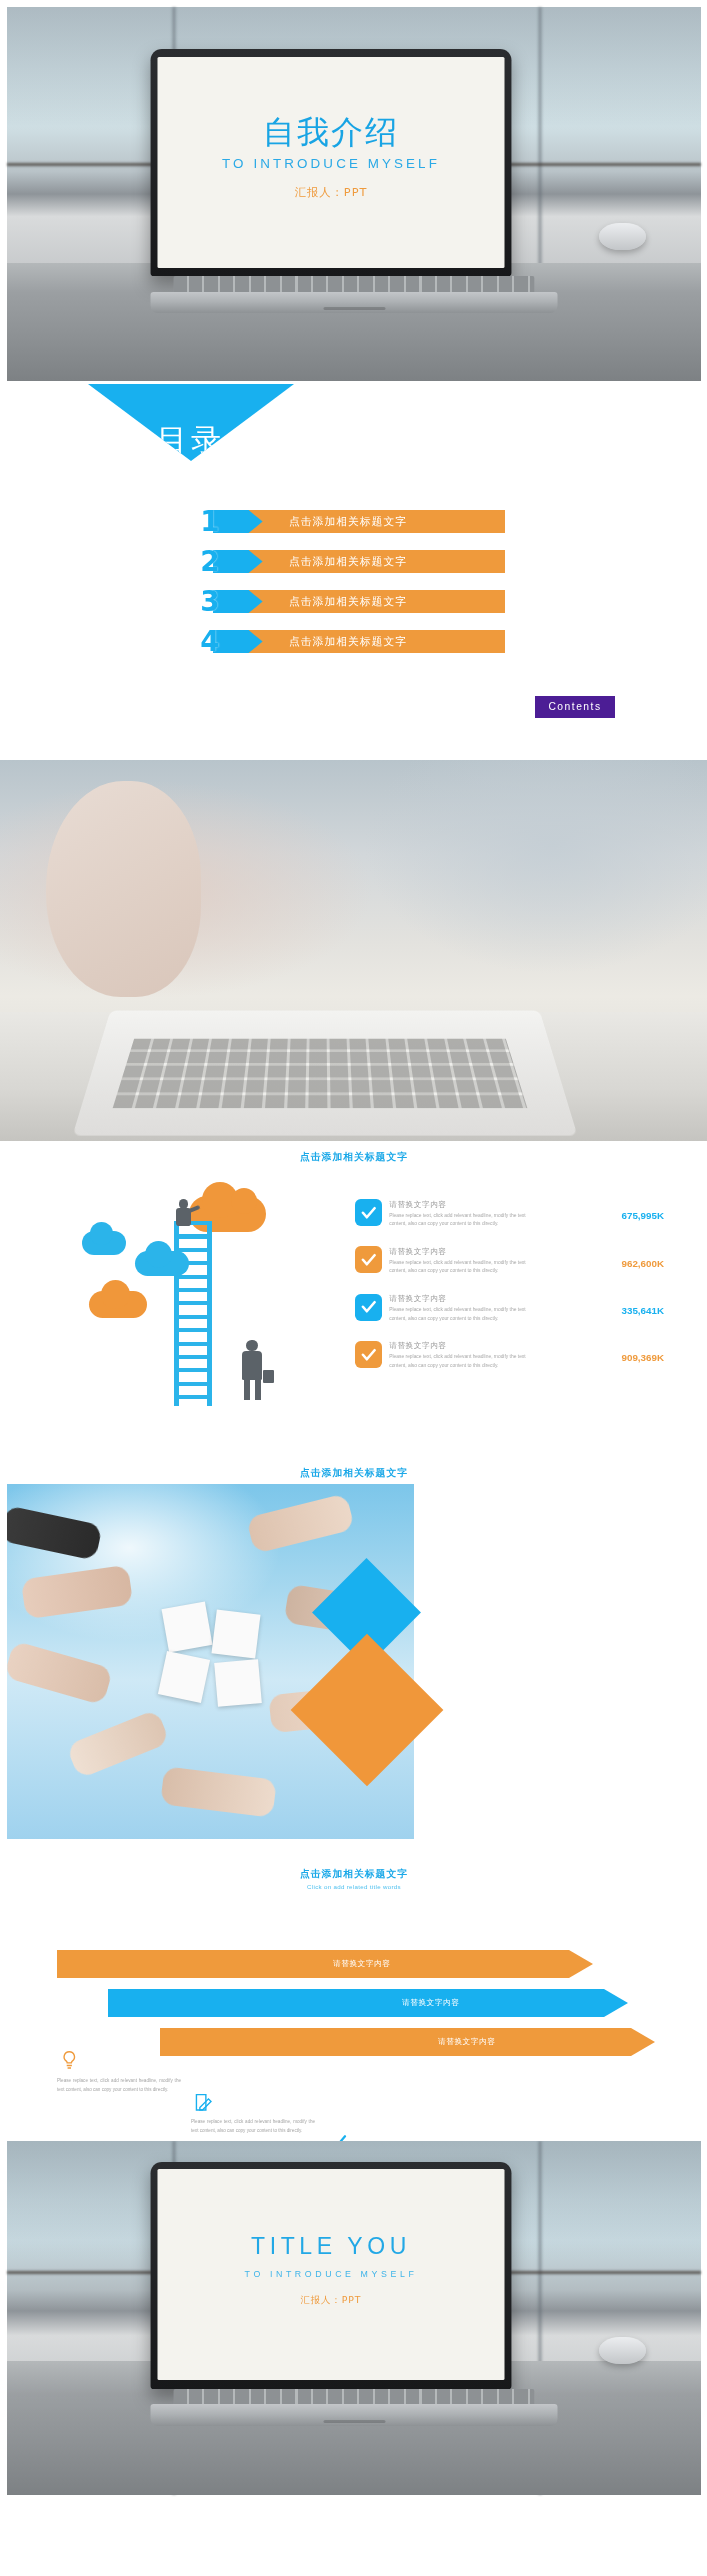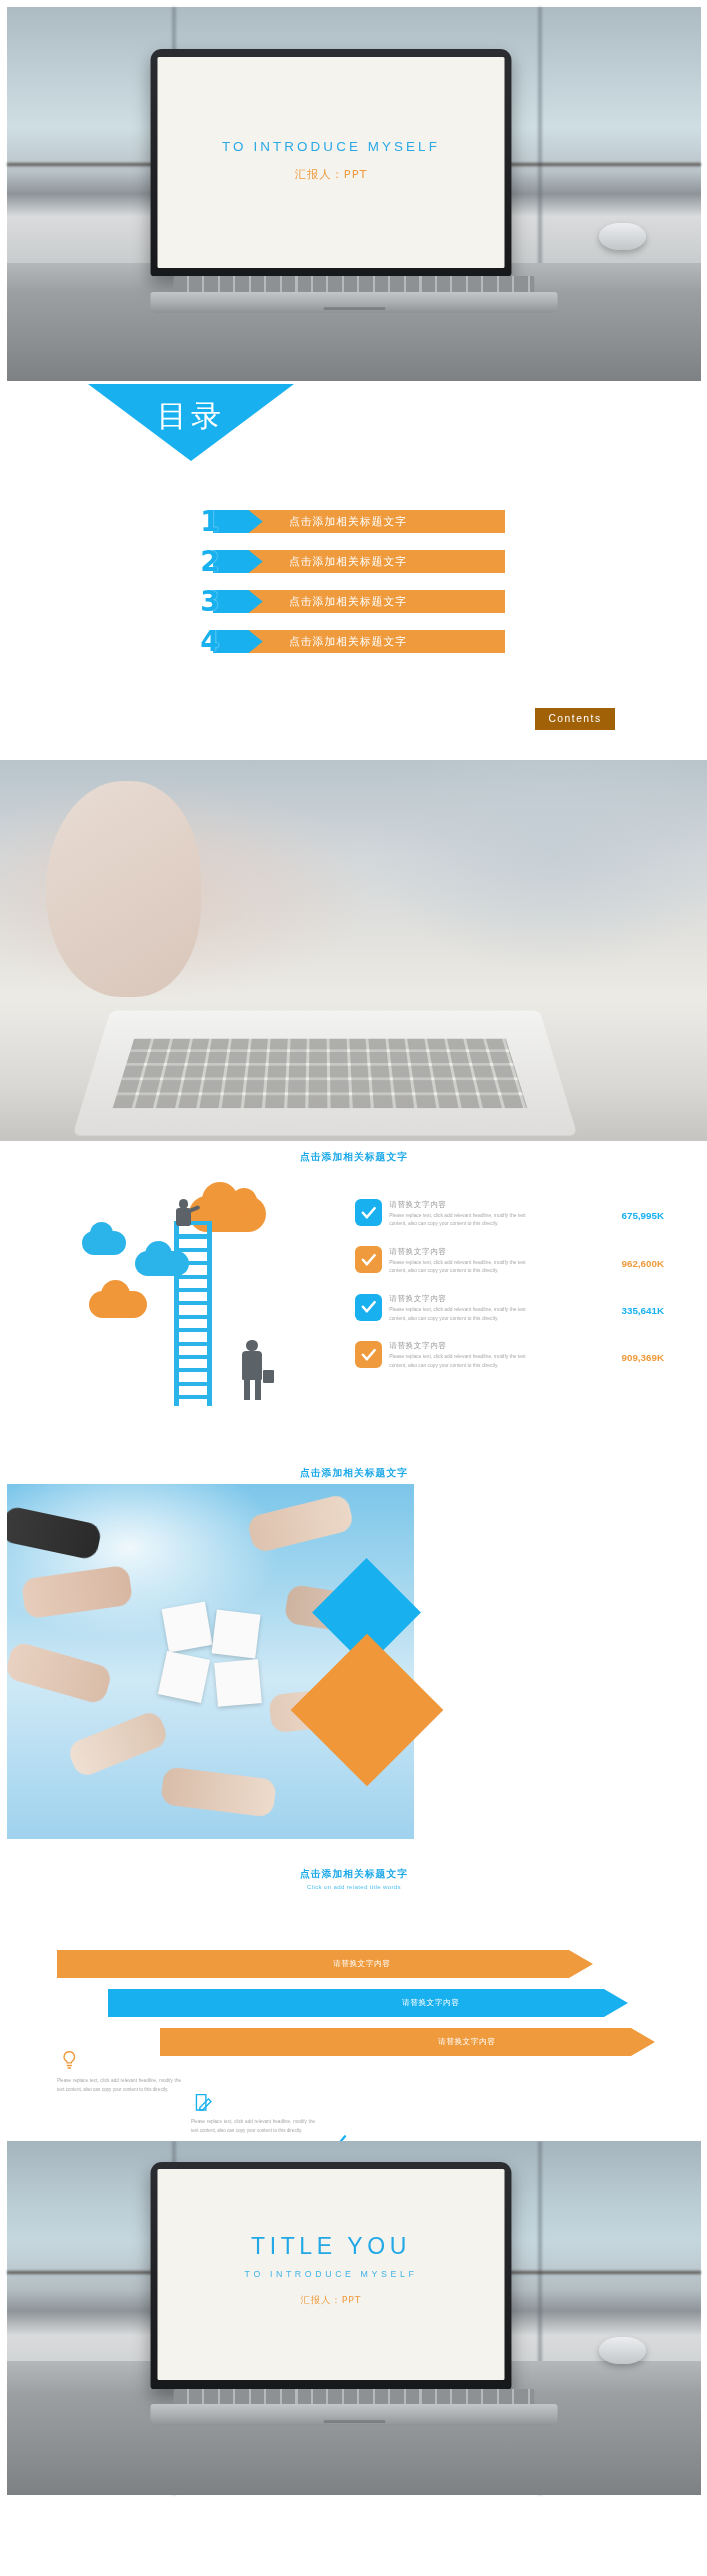--- a/index.html
+++ b/index.html
@@ -80,21 +80,21 @@
   }
   .s-title .mouse { right:62px; top:223px; }
 
   
   .s-toc { height:379px; background:#fff; position:relative; padding-top:3.1px; }
   .toc-banner { position:relative; width:100%; height:77px; }
   .toc-tri {
     position:absolute; left:88px; top:0; width:206px; height:77px;
     background:#18b0ef;
     clip-path:polygon(0 0,100% 0,50% 100%);
-    display:flex; align-items:flex-start; justify-content:center;
+    display:flex; align-items:flex-end; justify-content:center;
   }
   .toc-tri span { color:#fff; font-size:30px; letter-spacing:4.1px; margin-top:12.4px;
                   font-family:"DejaVu Sans","Liberation Sans",sans-serif; }
 
   .toc-list { margin-top:49px; padding-left:191px; }
   .toc-row { position:relative; height:23px; margin-bottom:17px; width:314px; }
   .toc-bar { position:absolute; left:21.6px; top:0; right:0; height:23px; background:#ef9a3c; }
   .toc-arrow {
     position:absolute; left:21.6px; top:0; width:50px; height:23px; background:#18b0ef;
     clip-path:polygon(0 0,72% 0,100% 50%,72% 100%,0 100%);
@@ -103,22 +103,22 @@
     position:absolute; left:9.3px; top:-5.2px; font-size:28px; font-weight:bold;
     color:#18b0ef; z-index:3; text-shadow:0 0 1.5px rgba(255,255,255,.9);
     font-family:"DejaVu Sans","Liberation Sans",sans-serif;
   }
   .toc-text {
     position:absolute; left:98px; top:0; height:23px; display:flex; align-items:center;
     color:#fff; font-size:10.8px; letter-spacing:1px;
     font-family:"DejaVu Sans","Liberation Sans",sans-serif;
   }
   .contents-btn {
-    position:absolute; right:93px; bottom:30px;
-    background:#a16207; color:#fff; padding:5.7px 13.4px; font-size:10.3px; letter-spacing:1.5px;
+    position:absolute; right:93px; bottom:42px;
+    background:#4c1d95; color:#fff; padding:5.7px 13.4px; font-size:10.3px; letter-spacing:1.5px;
   }
 
   
   .s-about { height:381px; position:relative; overflow:hidden; }
   .photo-about {
     position:absolute; inset:0;
     background:
       radial-gradient(ellipse 309px 155px at 22% 34%, rgba(226,206,196,.85), rgba(226,206,196,0) 70%),
       radial-gradient(ellipse 268px 185px at 78% 22%, rgba(195,205,212,.8), rgba(195,205,212,0) 70%),
       linear-gradient(to bottom,#b8c4cb 0%,#d2d7da 25%,#e3e2de 48%,#eceae4 62%,#d7d6d2 100%);
@@ -303,20 +303,21 @@
     <div class="mullion-v" style="left:530px"></div>
     <div class="mullion-h" style="top:155px"></div>
     <div class="desk-shine"></div>
     <div class="desk"></div>
   </div>
 
   <div class="laptop">
     <div class="lid">
       <div class="screen">
         <div class="screen-inner">
+          <div class="zh-title">自我介绍</div>
           <div class="en-title">TO INTRODUCE MYSELF</div>
           <div class="pres-title">汇报人：PPT</div>
         </div>
       </div>
     </div>
     <div class="keyboard"></div>
     <div class="base"></div>
   </div>
   <div class="mouse"></div>
 </section>

